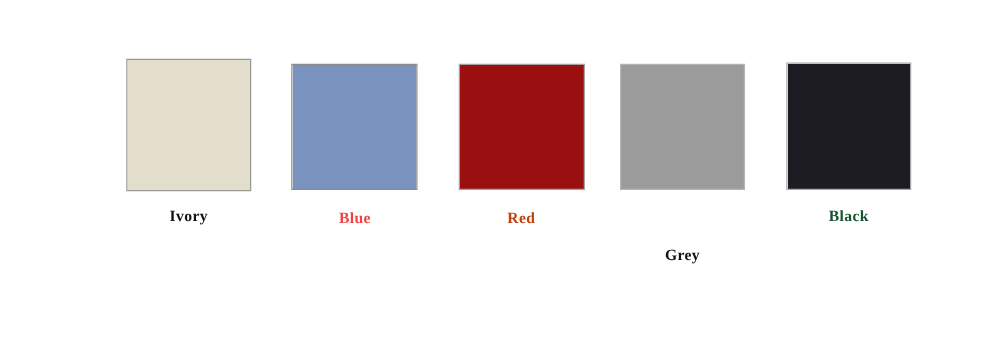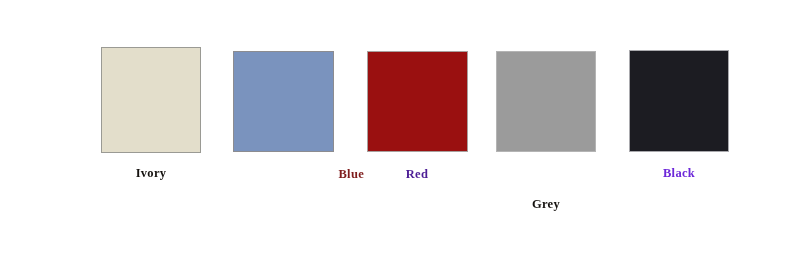--- a/index.html
+++ b/index.html
@@ -68,31 +68,31 @@
 
 <div id="swatch-board">
 
   <div class="swatch-cell cell-0">
     <div class="swatch-chip" style="background-color: rgb(227, 222, 203); border-color: rgb(154, 154, 148); border-style: solid; border-width: 1px;"></div>
     <div class="swatch-label" style="color: rgb(21, 18, 15);">Ivory</div>
   </div>
 
   <div class="swatch-cell cell-1">
     <div class="swatch-chip" style="background-color: rgb(122, 147, 190); border-color: rgb(140, 140, 144); border-style: solid; border-width: 1px;"></div>
-    <div class="swatch-label" style="color: #7f1d1d; text-align: right;">Blue</div>
+    <div class="swatch-label" style="color: #ef4444;">Blue</div>
   </div>
 
   <div class="swatch-cell cell-2">
     <div class="swatch-chip" style="background-color: rgb(154, 16, 16); border-color: rgb(168, 160, 158); border-style: solid; border-width: 1px;"></div>
-    <div class="swatch-label" style="color: #4c1d95;">Red</div>
+    <div class="swatch-label" style="color: #c2410c;">Red</div>
   </div>
 
   <div class="swatch-cell cell-3">
     <div class="swatch-chip" style="background-color: rgb(155, 155, 155); border-color: rgb(180, 180, 180); border-style: solid; border-width: 1px;"></div>
     <div class="swatch-label" style="color: rgb(21, 18, 15); margin-top: 32px;">Grey</div>
   </div>
 
   <div class="swatch-cell cell-4">
     <div class="swatch-chip" style="background-color: rgb(28, 28, 34); border-color: rgb(169, 169, 173); border-style: solid; border-width: 1px;"></div>
-    <div class="swatch-label" style="color: #6d28d9;">Black</div>
+    <div class="swatch-label" style="color: #14532d;">Black</div>
   </div>
 
 </div>
 
 </body></html>

